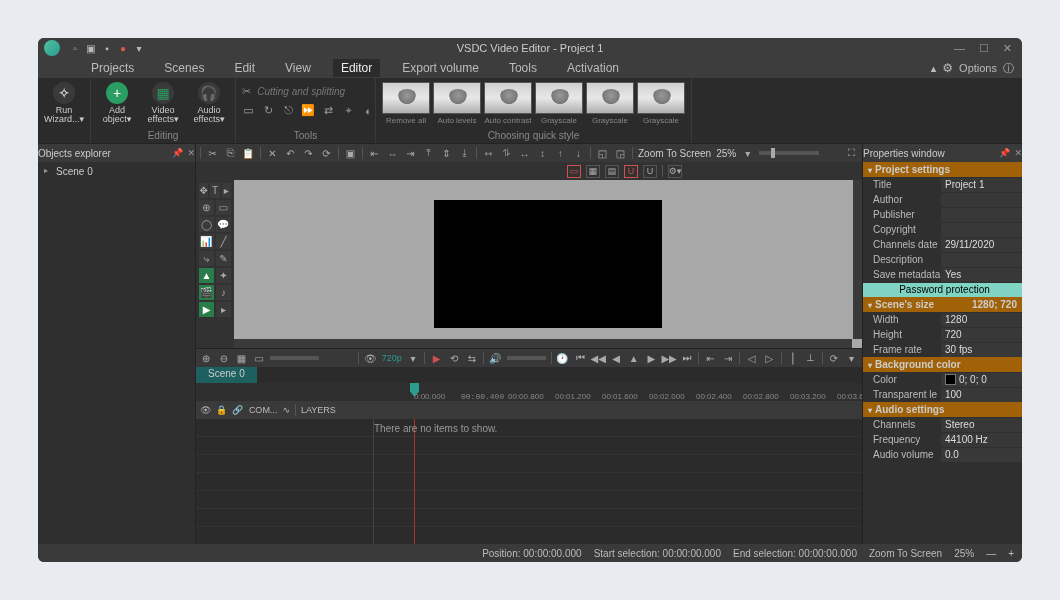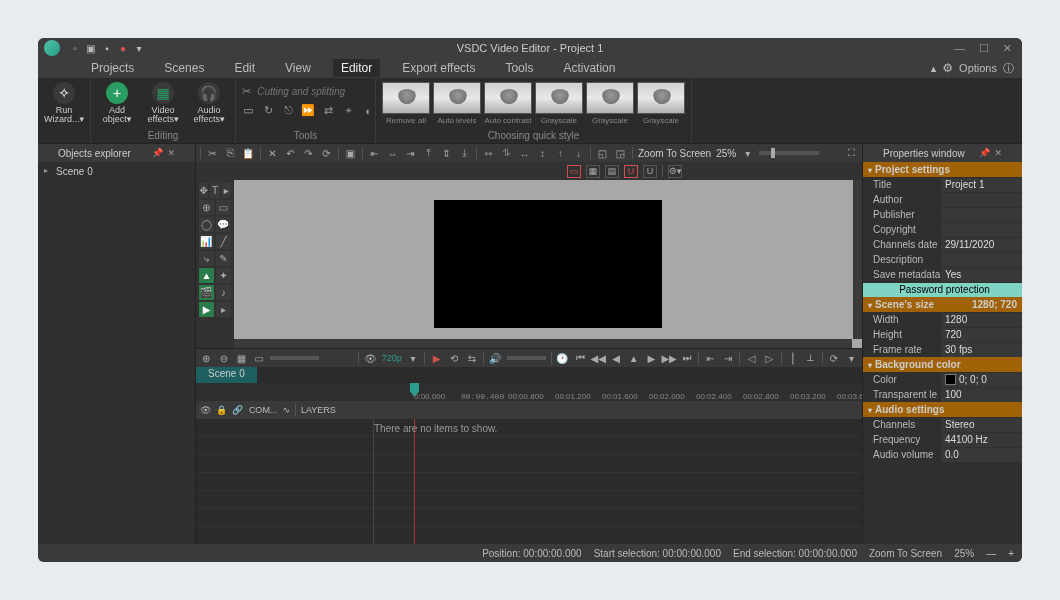--- a/index.html
+++ b/index.html
@@ -43,21 +43,21 @@
 
 .style-group .thumbs { display: flex; gap: 3px; }
 .thumb { width: 48px; display: flex; flex-direction: column; align-items: center; }
 .thumb .img { width: 48px; height: 32px; background: linear-gradient(180deg,#d0d0d0 0%,#e8e8e8 50%,#b0b0b0 100%); border: 1px solid #555; position: relative; }
 .thumb .img::after { content: ""; position: absolute; left: 14px; top: 6px; width: 20px; height: 16px; background: radial-gradient(circle at 50% 40%, #999 0%, #777 60%, transparent 65%); border-radius: 50% 50% 0 0; }
 .thumb .cap { font-size: 8px; color: #888; margin-top: 2px; }
 
 
 .main { flex: 1; display: flex; min-height: 0; }
 .left-panel { width: 158px; background: #2f2f2f; display: flex; flex-direction: column; border-right: 1px solid #222; }
-.panel-header { height: 18px; background: #3a3a3a; display: flex; align-items: center; padding: 0 20px; font-size: 10px; color: #ccc; }
+.panel-header { height: 18px; background: #3a3a3a; display: flex; align-items: center; padding: 0 0; font-size: 10px; color: #ccc; }
 .panel-header .pins { margin-left: auto; display: flex; gap: 4px; font-size: 9px; color: #999; }
 .tree-item { font-size: 10px; color: #ccc; padding: 4px 6px 4px 18px; position: relative; }
 .tree-item::before { content: "▸"; position: absolute; left: 6px; font-size: 8px; color: #999; }
 
 .center { flex: 1; display: flex; flex-direction: column; min-width: 0; }
 .edit-toolbar { height: 18px; background: #383838; display: flex; align-items: center; padding: 0 4px; gap: 5px; }
 .edit-toolbar .tb { width: 13px; height: 13px; font-size: 10px; color: #aaa; display: inline-flex; align-items: center; justify-content: center; }
 .edit-toolbar .sep { width: 1px; height: 12px; background: #555; }
 .edit-toolbar .lbl { font-size: 10px; color: #ccc; }
 .edit-toolbar .right { margin-left: auto; display: flex; align-items: center; gap: 5px; }
@@ -132,21 +132,21 @@
       <span>✕</span>
     </div>
   </div>
 
   <div class="menubar">
     <div class="item">Projects</div>
     <div class="item">Scenes</div>
     <div class="item">Edit</div>
     <div class="item">View</div>
     <div class="item active">Editor</div>
-    <div class="item">Export effects</div>
+    <div class="item">Export volume</div>
     <div class="item">Tools</div>
     <div class="item">Activation</div>
     <div class="right">
       <span>▴</span>
       <span class="gear">⚙</span>
       <span>Options</span>
       <span>ⓘ</span>
     </div>
   </div>
 

